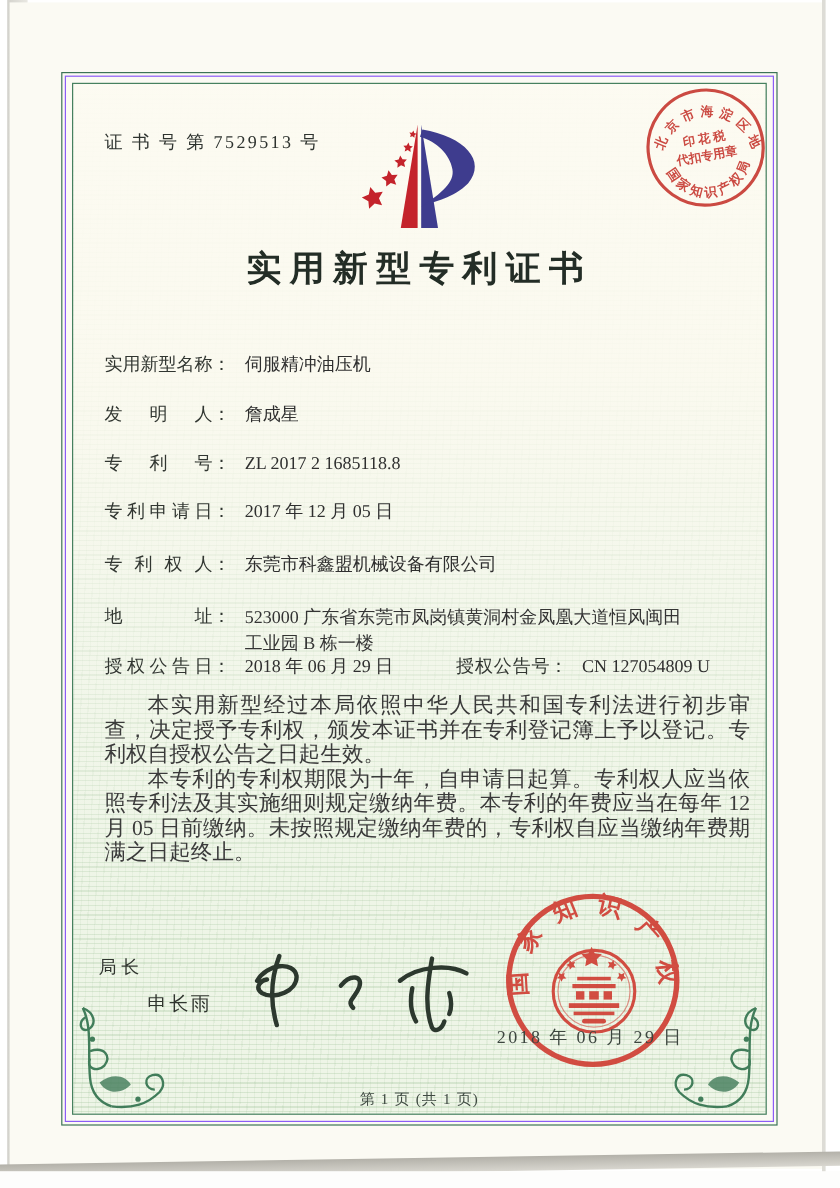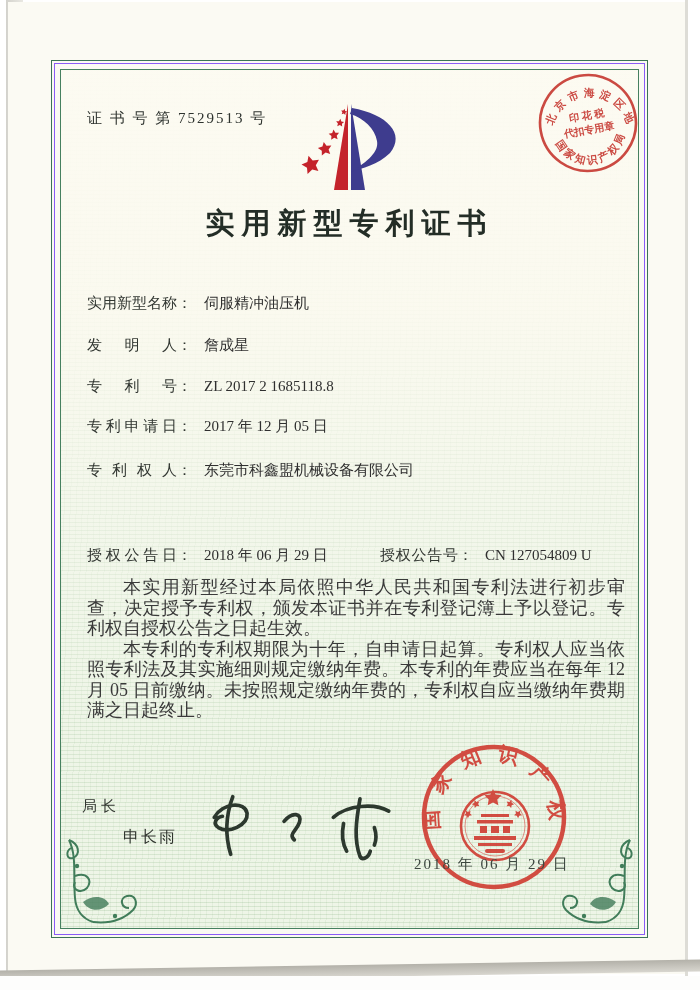--- a/index.html
+++ b/index.html
@@ -126,20 +126,23 @@
       <span class="flabel">发明人</span><span class="fcolon">：</span><span class="fvalue">詹成星</span>
     </div>
     <div class="field-row row-2">
       <span class="flabel">专利号</span><span class="fcolon">：</span><span class="fvalue">ZL 2017 2 1685118.8</span>
     </div>
     <div class="field-row row-3">
       <span class="flabel">专利申请日</span><span class="fcolon">：</span><span class="fvalue">2017 年 12 月 05 日</span>
     </div>
     <div class="field-row row-4">
       <span class="flabel">专利权人</span><span class="fcolon">：</span><span class="fvalue">东莞市科鑫盟机械设备有限公司</span>
+    </div>
+    <div class="field-row row-addr">
+      <span class="flabel">地址</span><span class="fcolon">：</span><span class="addr-val"><span>523000 广东省东莞市凤岗镇黄洞村金凤凰大道恒风闽田</span><br><span>工业园 B 栋一楼</span></span>
     </div>
     <div class="field-row row-grant">
       <span class="flabel">授权公告日</span><span class="fcolon">：</span><span class="fvalue">2018 年 06 月 29 日</span>
       <span class="grant-no">
         <span class="flabel">授权公告号</span><span class="fcolon">：</span><span class="fvalue">CN 127054809 U</span>
       </span>
     </div>
 
     <div class="paragraphs">
       <p>本实用新型经过本局依照中华人民共和国专利法进行初步审查，决定授予专利权，颁发本证书并在专利登记簿上予以登记。专利权自授权公告之日起生效。</p>
@@ -205,20 +208,21 @@
         <path d="M6,4 C14,20 10,40 12,62 C13,74 18,82 30,86"></path>
         <path d="M6,4 C16,8 18,18 10,22 C4,24 2,16 8,12"></path>
         <path d="M12,40 C24,36 30,44 24,52 C18,58 8,54 12,46"></path>
         <path d="M30,86 C48,88 60,84 70,74 C76,67 72,58 64,60 C56,62 58,72 66,72"></path>
       </g>
       <path d="M20,66 C30,58 42,60 46,68 C38,76 26,76 20,66 Z" fill="#4a8160" opacity="0.85"></path>
       <circle cx="52" cy="80" r="2.2" fill="#417d5a"></circle>
       <circle cx="14" cy="30" r="2.2" fill="#417d5a"></circle>
     </svg>
 
+    <div class="footer">第 1 页 (共 1 页)</div>
 
    </div>
   </div>
  </div>
 </div>
 
 <div class="scan-bottom-shadow"></div>
 <div class="scan-below"></div>
 
 </body></html>

